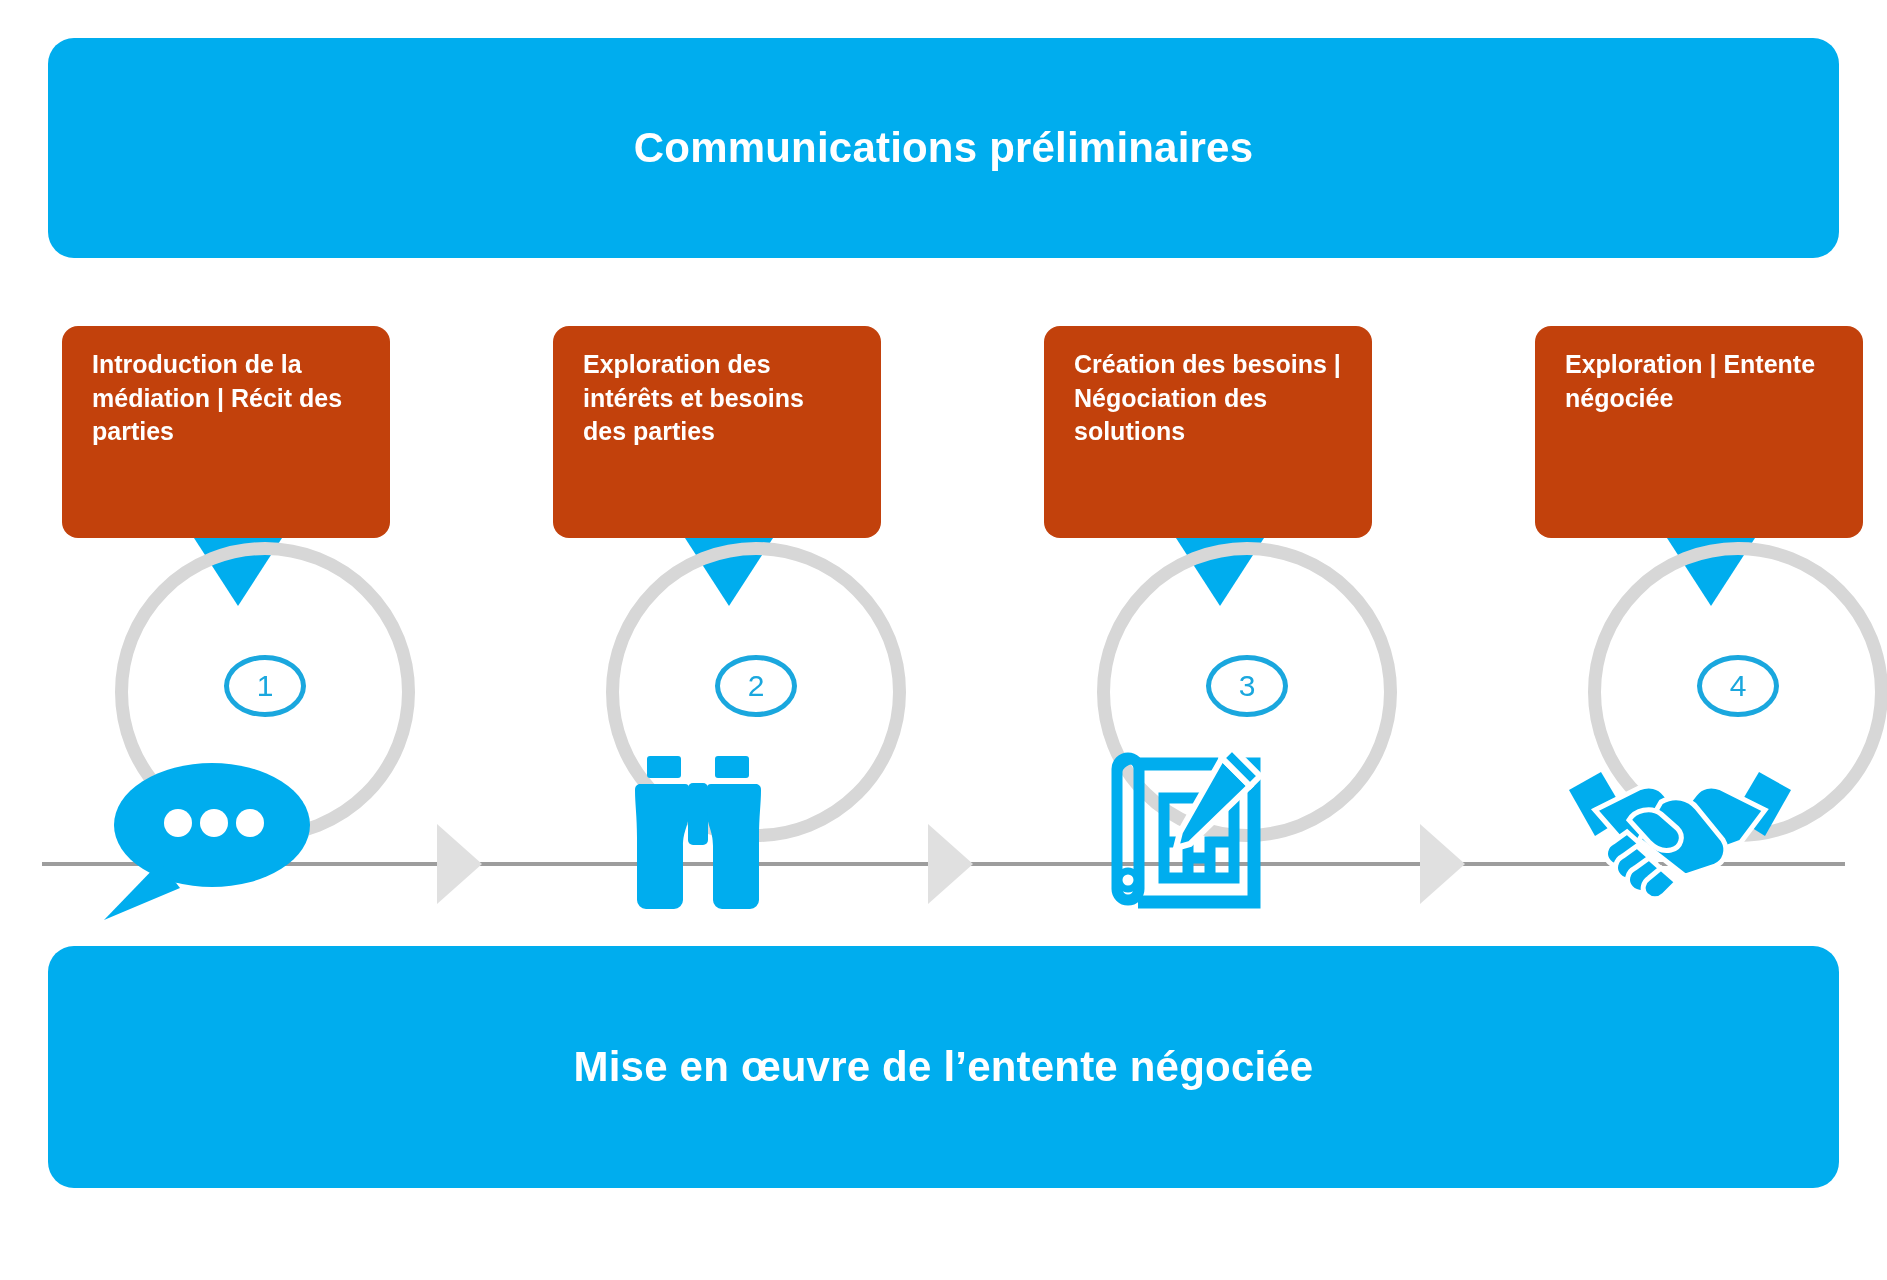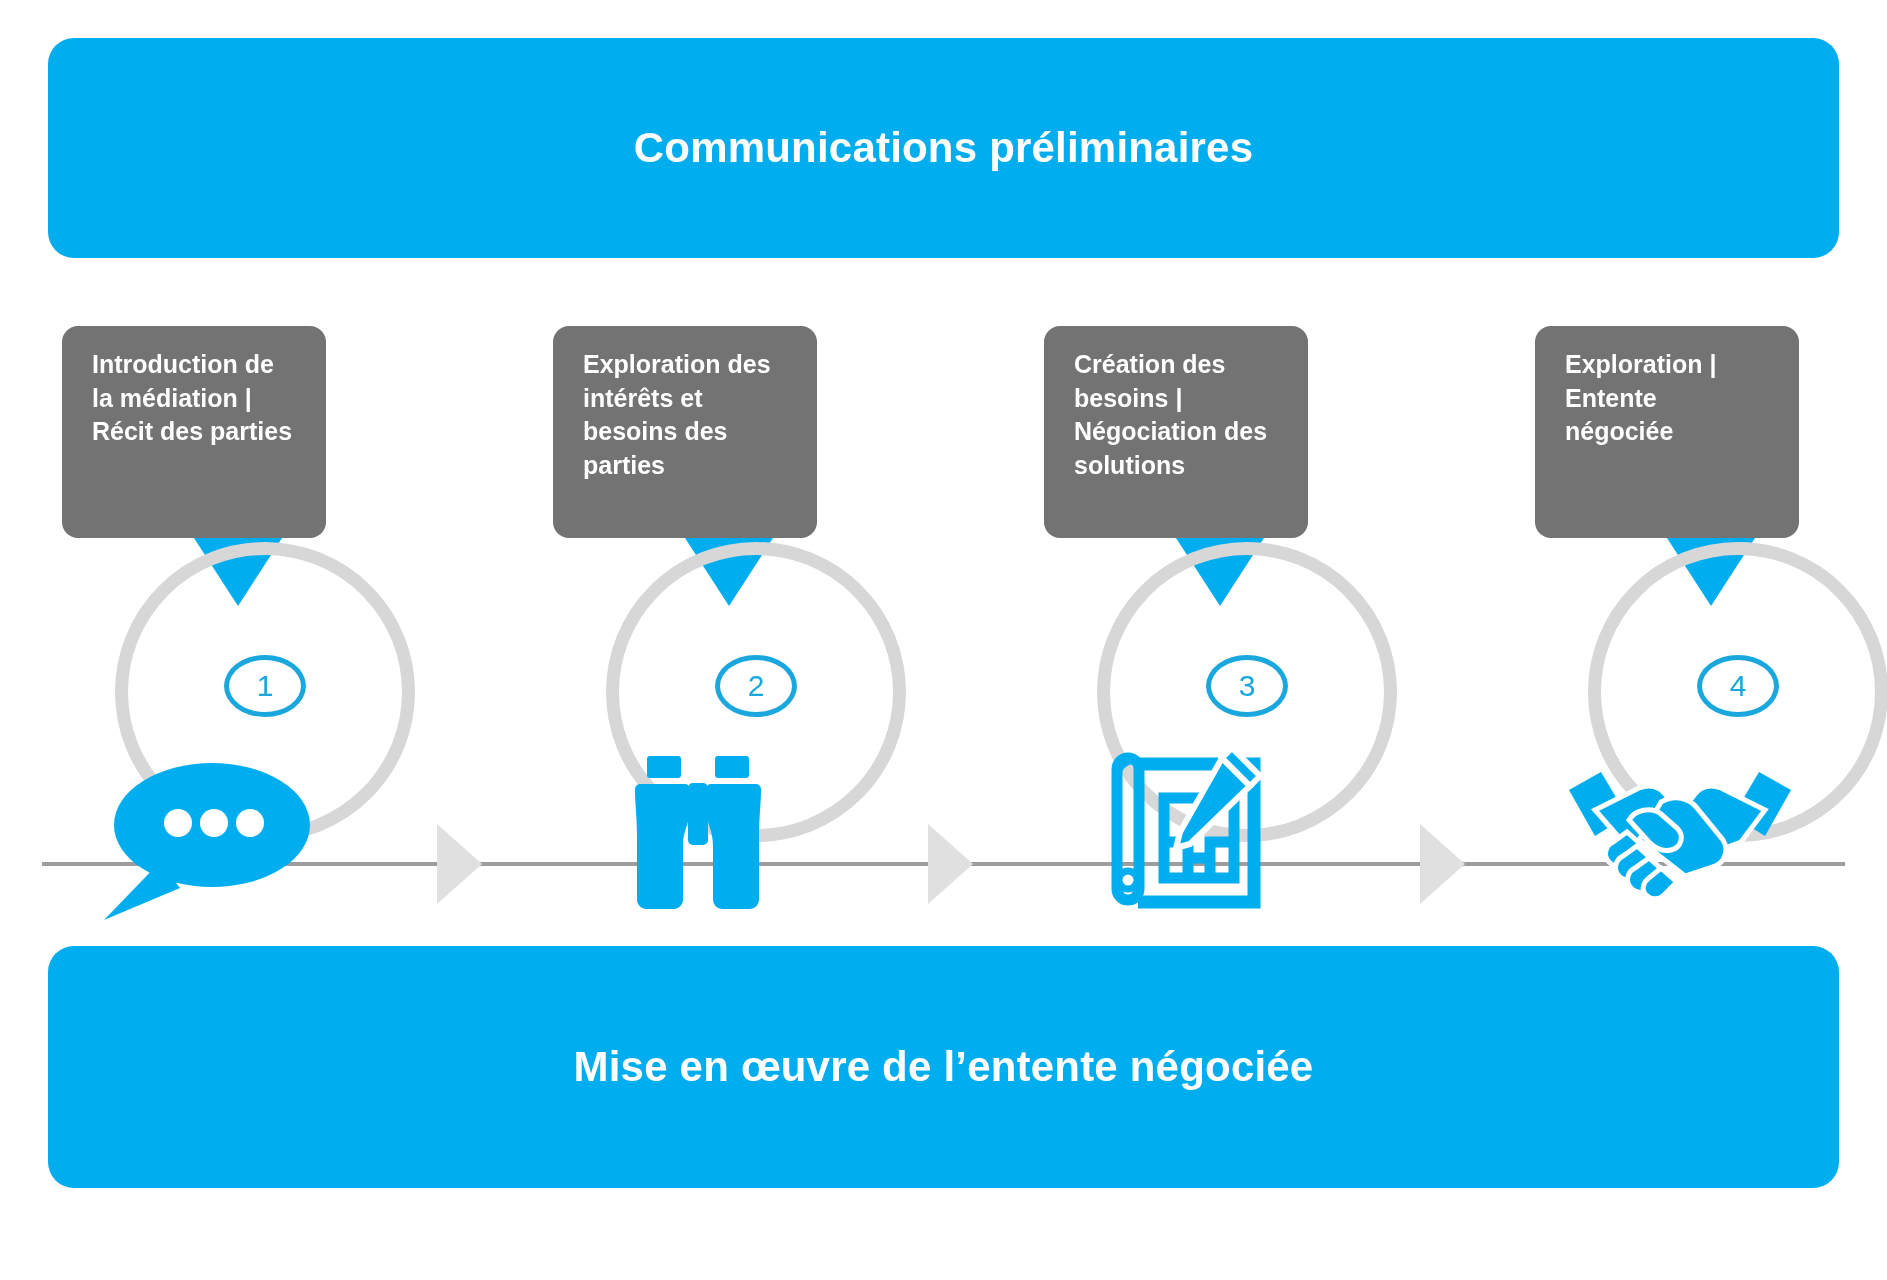--- a/index.html
+++ b/index.html
@@ -79,22 +79,22 @@
     top: 0;
     width: 330px;
     height: 1280px;
   }
 
   
   .callout {
     position: absolute;
     top: 326px;
     left: 20px;
-    width: 264px;
-    background: #737373;
+    width: 328px;
+    background: #c2410c;
     border-radius: 16px;
     padding: 22px 30px 26px 30px;
     box-sizing: border-box;
     min-height: 212px;
   }
   .callout-text {
     color: #ffffff;
     font-size: 25px;
     font-weight: bold;
     line-height: 1.34;

